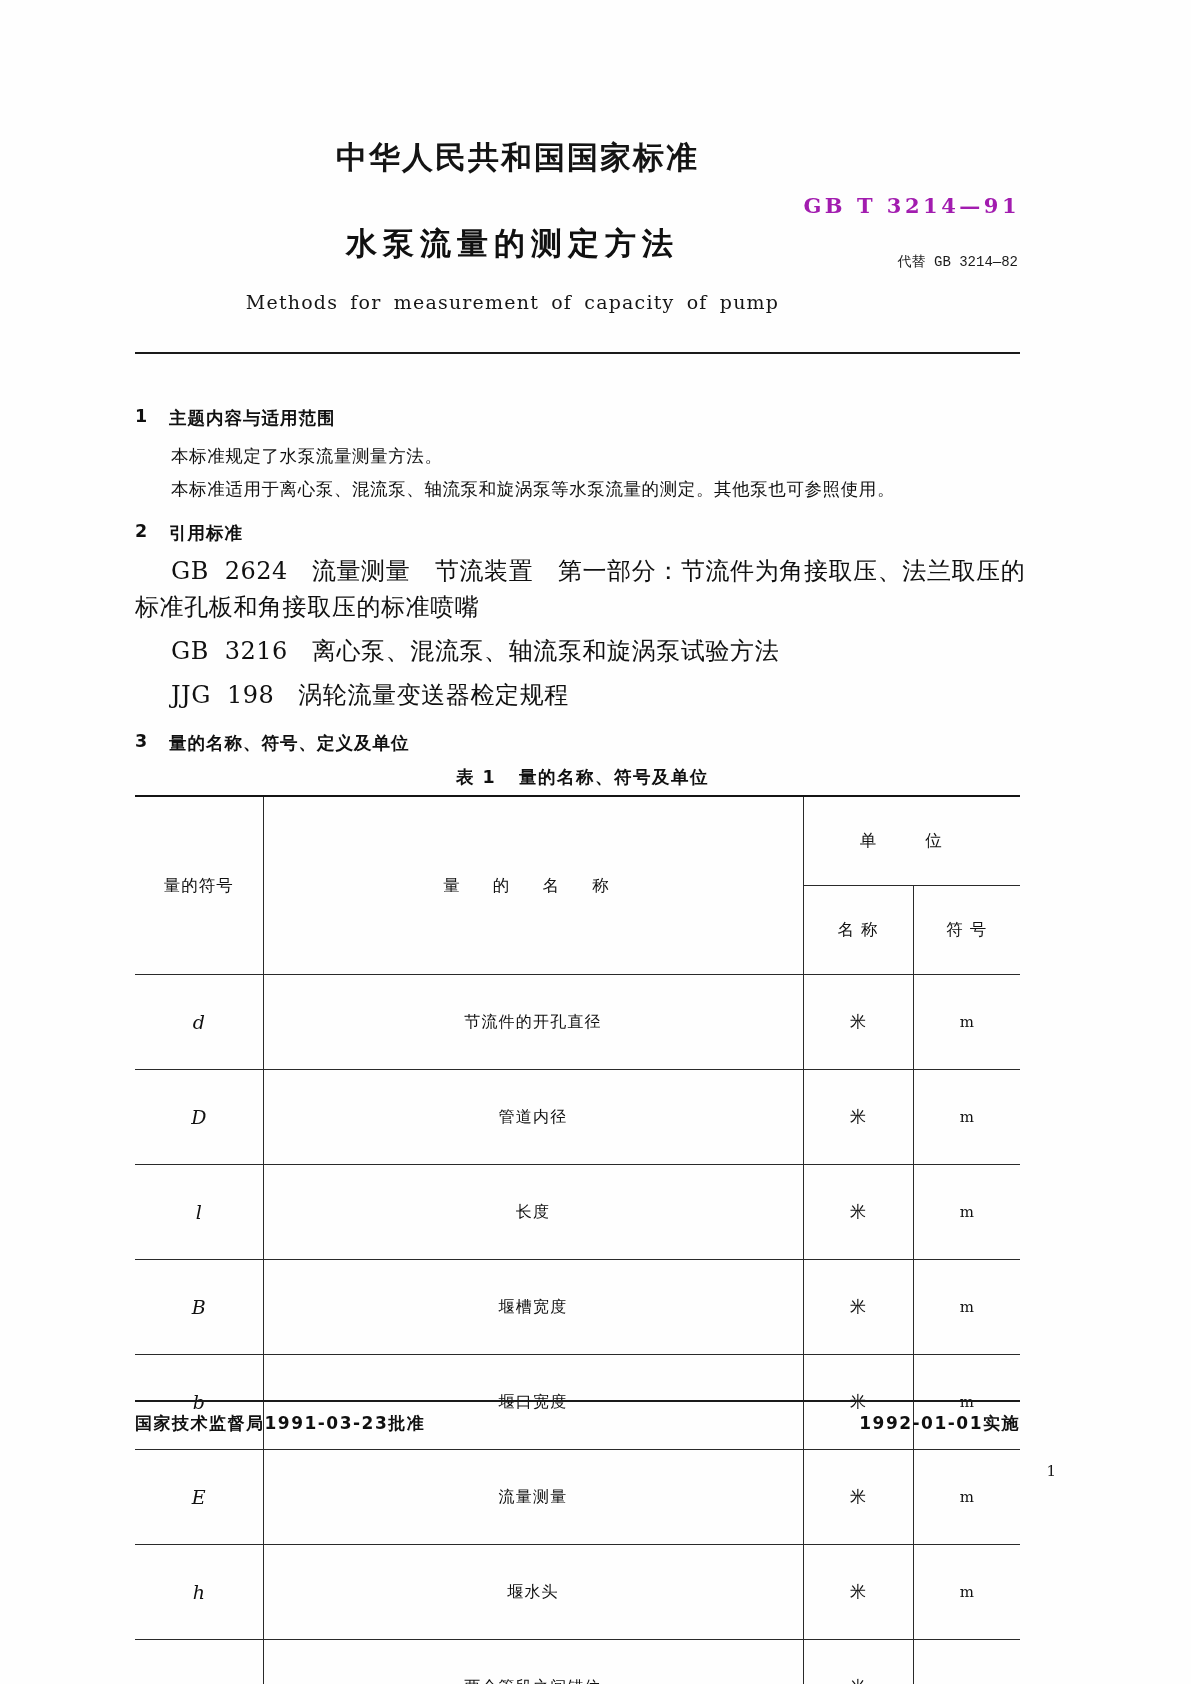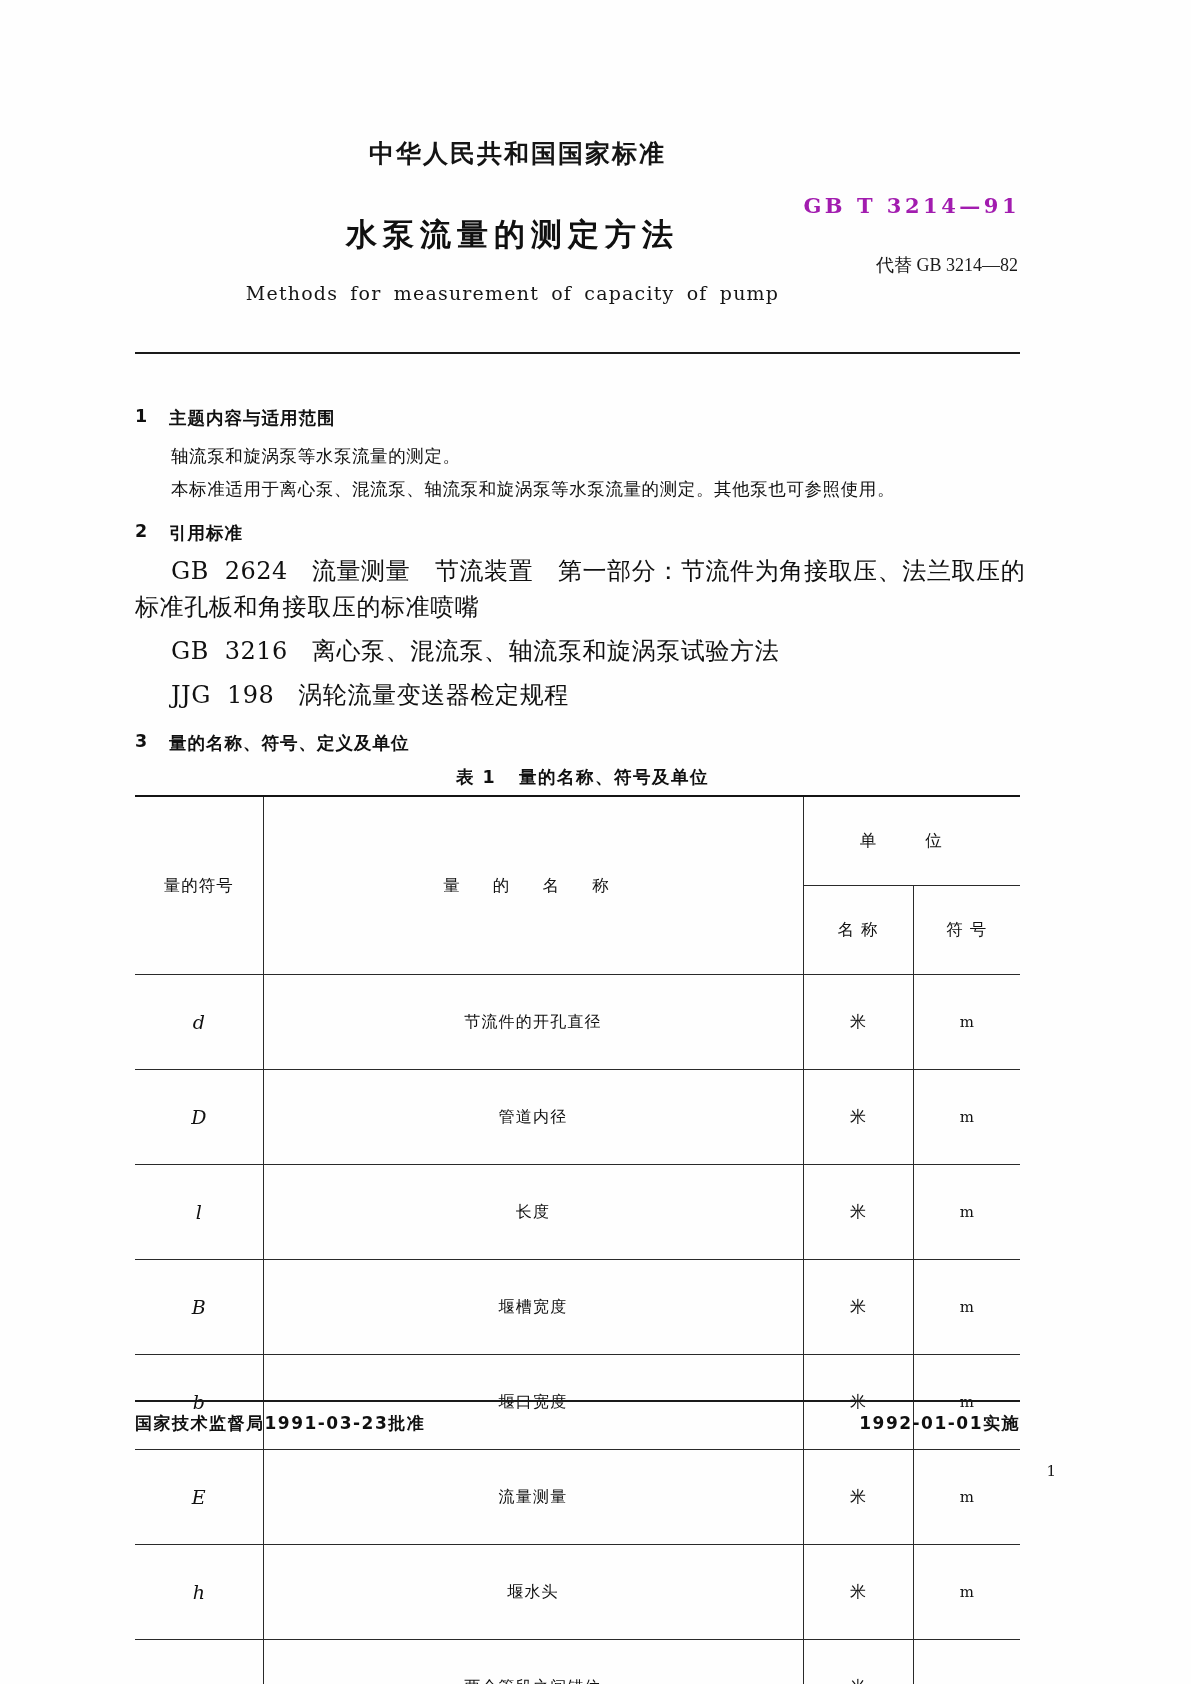--- a/index.html
+++ b/index.html
@@ -26,21 +26,21 @@
   
   .hdr {
     position: absolute;
     left: 135px;
     top: 125px;
     width: 885px;
     height: 215px;
   }
   .nat-std {
     text-align: center;
-    font-size: 25px;
+    font-size: 31px;
     font-weight: 700;
     letter-spacing: 2px;
     color: #141414;
     margin-left: -120px;
     margin-top: 12px;
   }
   .main-title {
     text-align: center;
     font-size: 31px;
     font-weight: 700;
@@ -67,22 +67,22 @@
     font-size: 21px;
     font-weight: 700;
     letter-spacing: 3.5px;
     color: #a21caf;
     white-space: nowrap;
   }
   .std-replace {
     position: absolute;
     right: 2px;
     top: 128px;
-    font-family: Liberation Serif, serif;
-    font-size: 18px;
+    font-family: Liberation Mono, monospace;
+    font-size: 14px;
     color: #1a1a1a;
     white-space: nowrap;
   }
   .rule {
     position: absolute;
     left: 135px;
     top: 352px;
     width: 885px;
     height: 0;
     border-top: 2.5px solid #1a1a1a;
@@ -224,21 +224,21 @@
     <div class="std-replace">代替 GB 3214—82</div>
   </div>
   <div class="rule"></div>
 
   <div class="body">
 
     <div class="sec">
       <span class="num">1</span>
       <span>主题内容与适用范围</span>
     </div>
-    <div class="para">轴流泵和旋涡泵等水泵流量的测定。</div>
+    <div class="para">本标准规定了水泵流量测量方法。</div>
     <div class="para tight">本标准适用于离心泵、混流泵、轴流泵和旋涡泵等水泵流量的测定。其他泵也可参照使用。</div>
 
     <div class="sec">
       <span class="num">2</span>
       <span>引用标准</span>
     </div>
 
     <div class="refline">
       <span class="pad"></span><span class="refcode">GB</span><span class="refgap"></span><span class="refcode sm">2624</span><span class="refgap2"></span><span>流量测量　节流装置　第一部分：节流件为角接取压、法兰取压的标准孔板和角接取压的标准喷嘴</span>
     </div>

